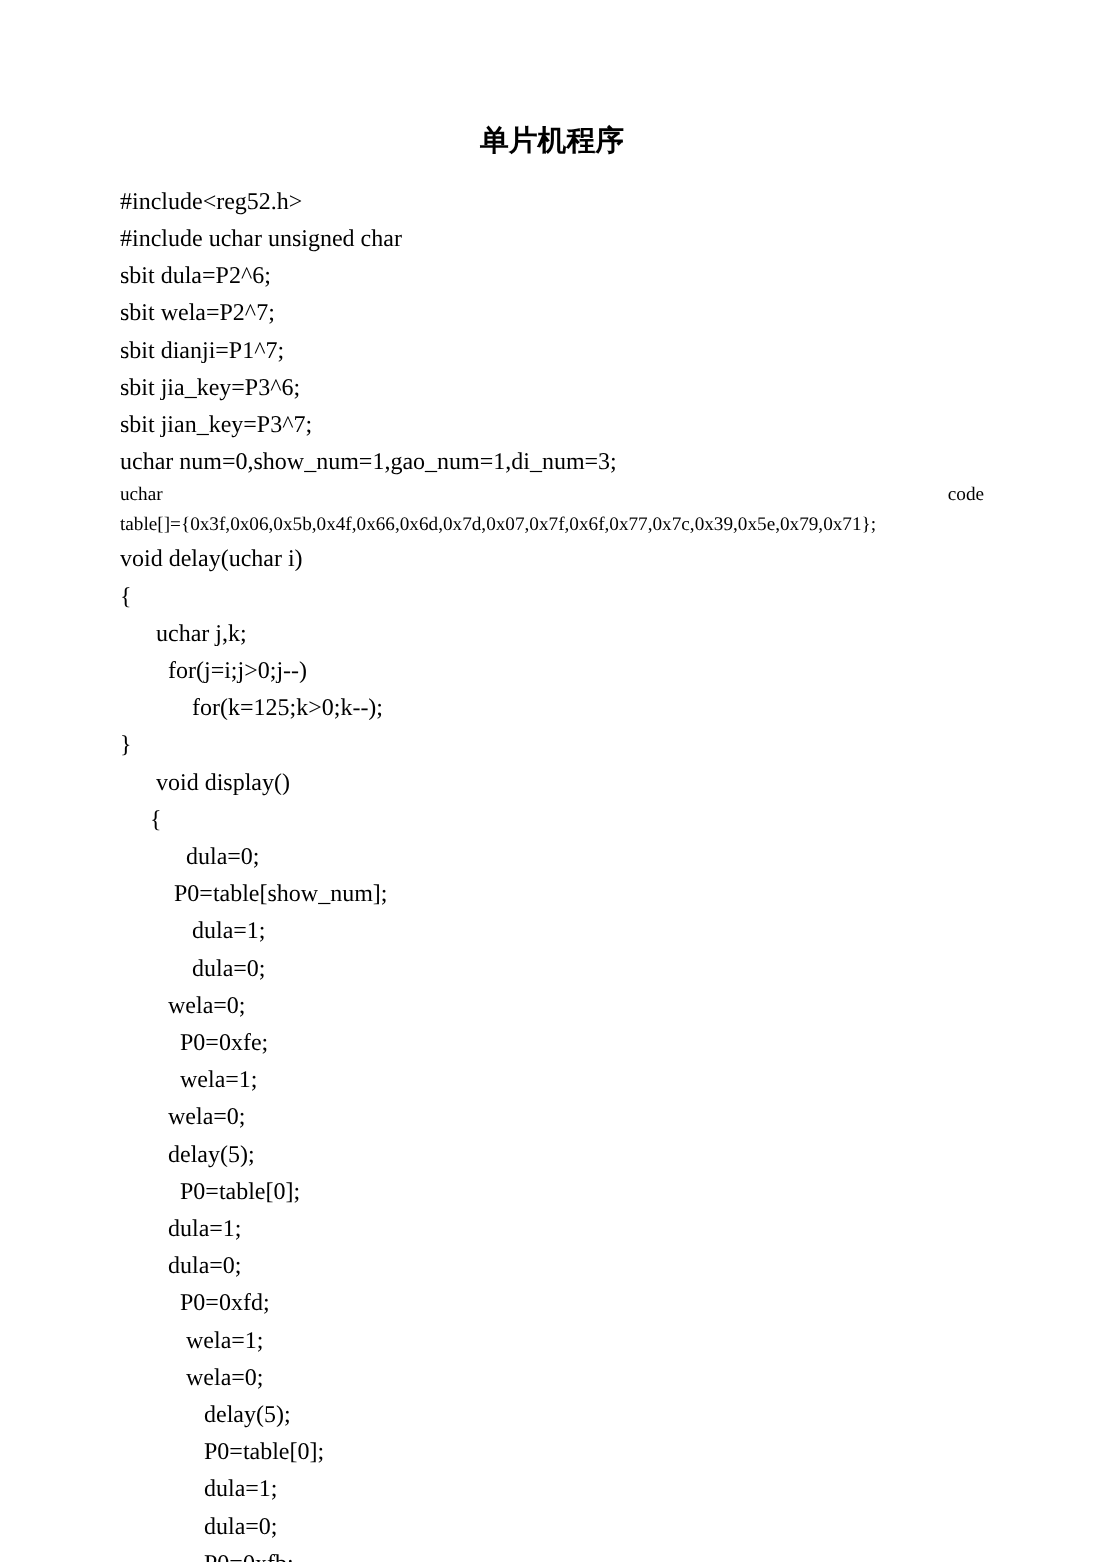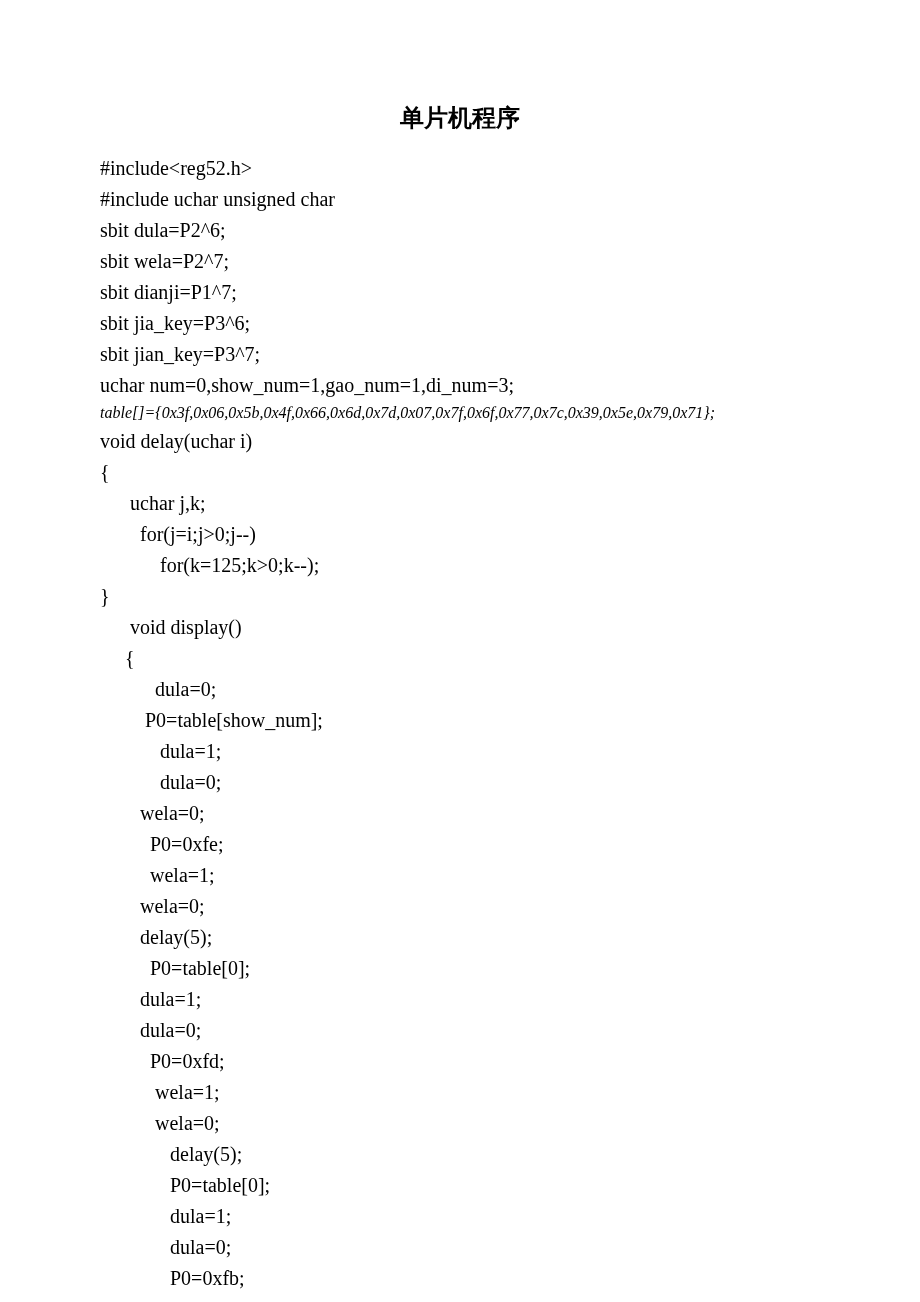--- a/index.html
+++ b/index.html
@@ -32,38 +32,41 @@
     line-height: 1.55;
     white-space: pre;
   }
   .ucharline {
     display: flex;
     justify-content: space-between;
     font-family: "Times New Roman", "SimSun", serif;
   }
   .tableline {
     font-family: "Times New Roman", "SimSun", serif;
-    font-style: italic;
   }
 </style>
 </head>
 <body>
 
 <div class="page">
   <div class="title">单片机程序</div>
 
   <pre class="code">#include&lt;reg52.h&gt;
 #include uchar unsigned char
 sbit dula=P2^6;
 sbit wela=P2^7;
 sbit dianji=P1^7;
 sbit jia_key=P3^6;
 sbit jian_key=P3^7;
 uchar num=0,show_num=1,gao_num=1,di_num=3;</pre>
 
+  <div class="ucharline">
+    <span>uchar</span>
+    <span>code</span>
+  </div>
 
   <div class="tableline">table[]={0x3f,0x06,0x5b,0x4f,0x66,0x6d,0x7d,0x07,0x7f,0x6f,0x77,0x7c,0x39,0x5e,0x79,0x71};</div>
 
   <pre class="code">void delay(uchar i)
 {
       uchar j,k;
         for(j=i;j&gt;0;j--)
             for(k=125;k&gt;0;k--);
 }
       void display()

